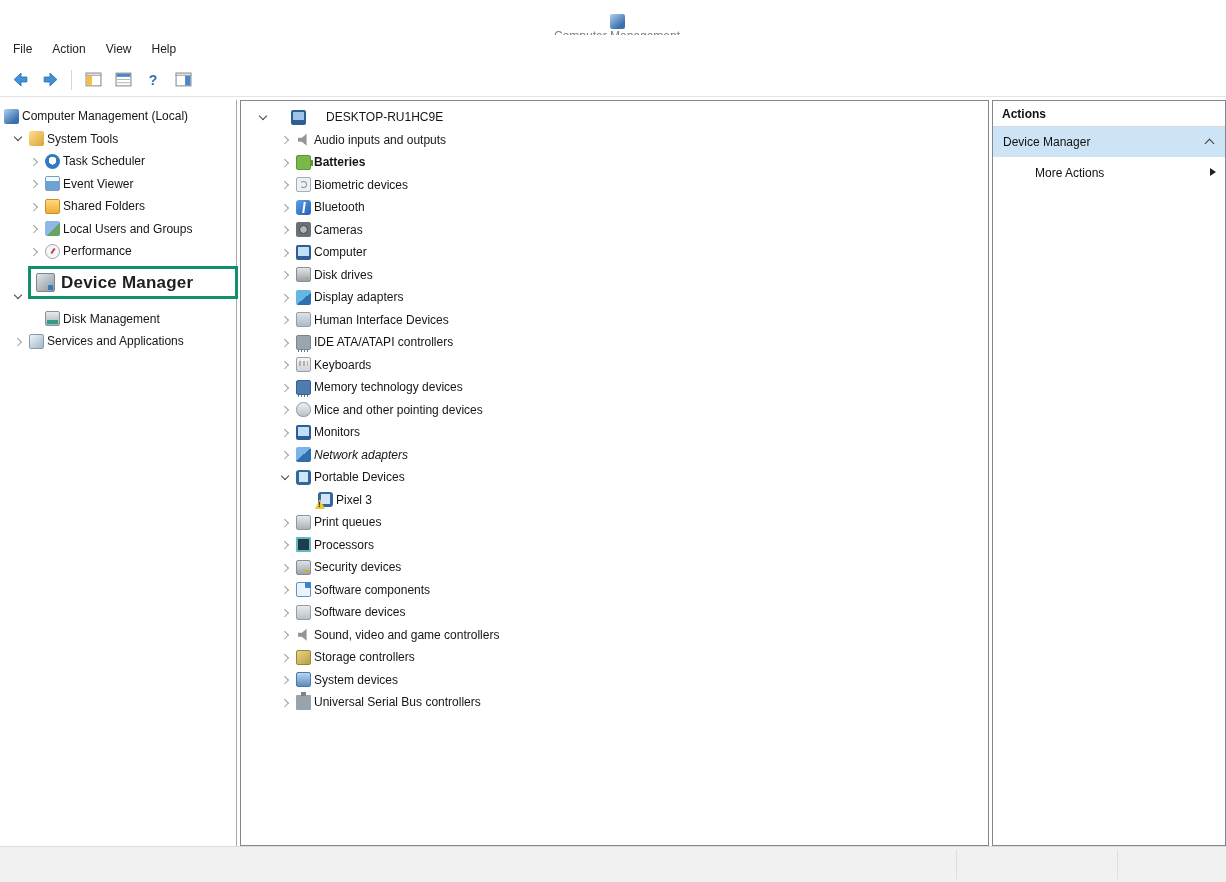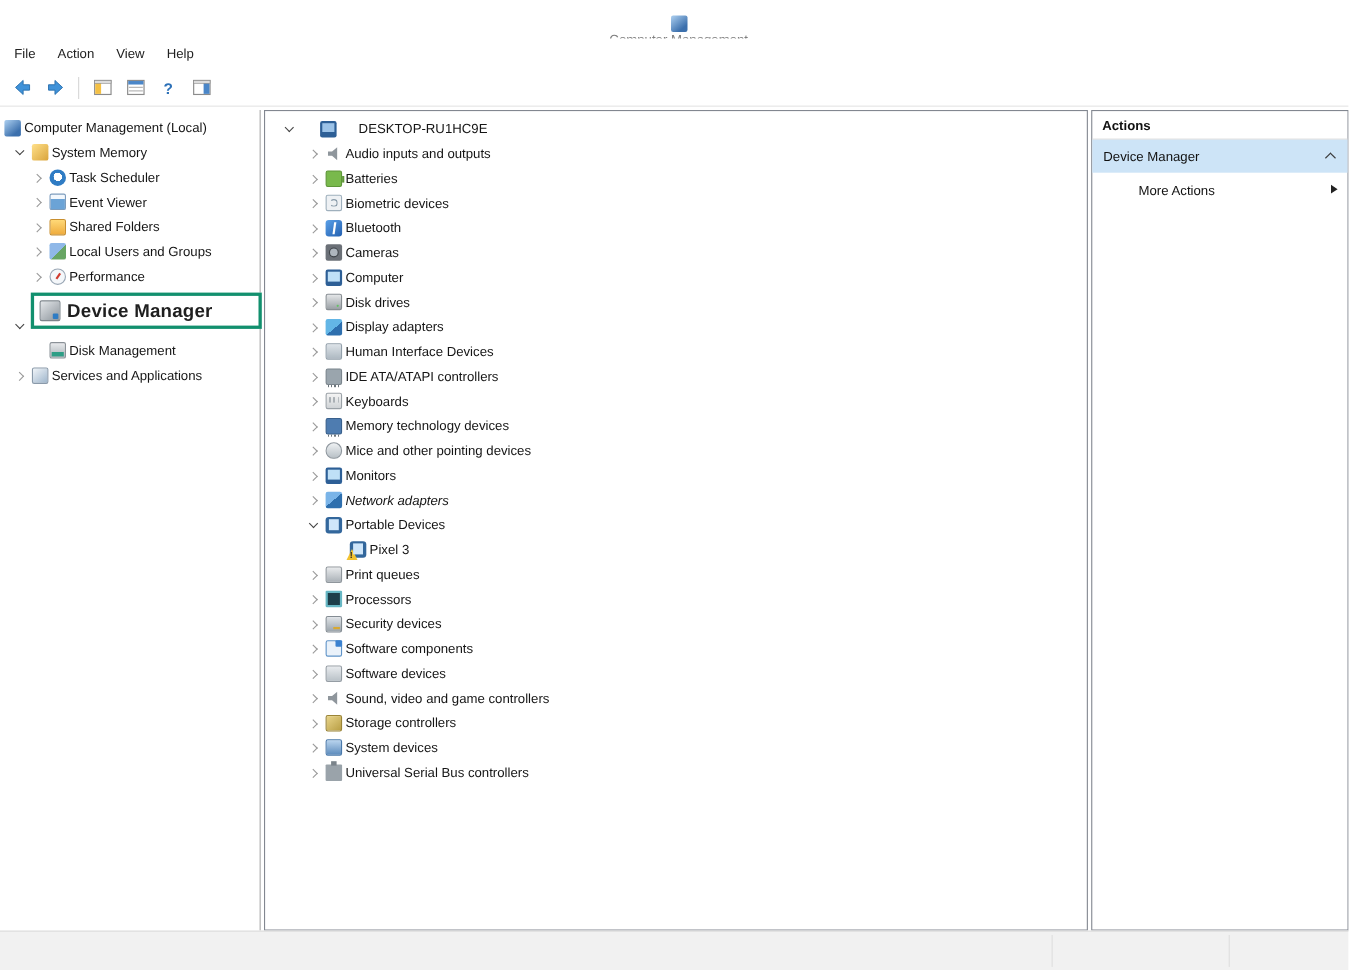--- a/index.html
+++ b/index.html
@@ -171,21 +171,21 @@
 </div>
 
 <div class="pane left-pane" id="console-tree">
     <div class="tree-row" style="padding-left: 4px;">
       <span class="ic ic-computer-mgmt"></span>
       <span class="lbl">Computer Management (Local)</span>
     </div>
     <div class="tree-row" style="padding-left: 10px;">
       <span class="caret expanded"></span>
       <span class="ic ic-system-tools"></span>
-      <span class="lbl">System Memory</span>
+      <span class="lbl">System Tools</span>
     </div>
     <div class="tree-row" style="padding-left: 26px;">
       <span class="caret collapsed"></span>
       <span class="ic ic-task-scheduler"></span>
       <span class="lbl">Task Scheduler</span>
     </div>
     <div class="tree-row" style="padding-left: 26px;">
       <span class="caret collapsed"></span>
       <span class="ic ic-event-viewer"></span>
       <span class="lbl">Event Viewer</span>
@@ -231,21 +231,21 @@
     <div class="tree-row" style="padding-left: 14px; gap: 20px;">
       <span class="caret expanded"></span>
       <span class="ic ic-desktop"></span>
       <span class="lbl">DESKTOP-RU1HC9E</span>
     </div>
     <div class="tree-row" style="padding-left: 36px;">
       <span class="caret collapsed"></span>
       <span class="ic ic-audio"></span>
       <span class="lbl">Audio inputs and outputs</span>
     </div>
-    <div class="tree-row" style="padding-left: 36px;">
+    <div class="tree-row" style="padding-left: 36px; font-weight: bold;">
       <span class="caret collapsed"></span>
       <span class="ic ic-battery"></span>
       <span class="lbl">Batteries</span>
     </div>
     <div class="tree-row" style="padding-left: 36px;">
       <span class="caret collapsed"></span>
       <span class="ic ic-biometric"></span>
       <span class="lbl">Biometric devices</span>
     </div>
     <div class="tree-row" style="padding-left: 36px;">

